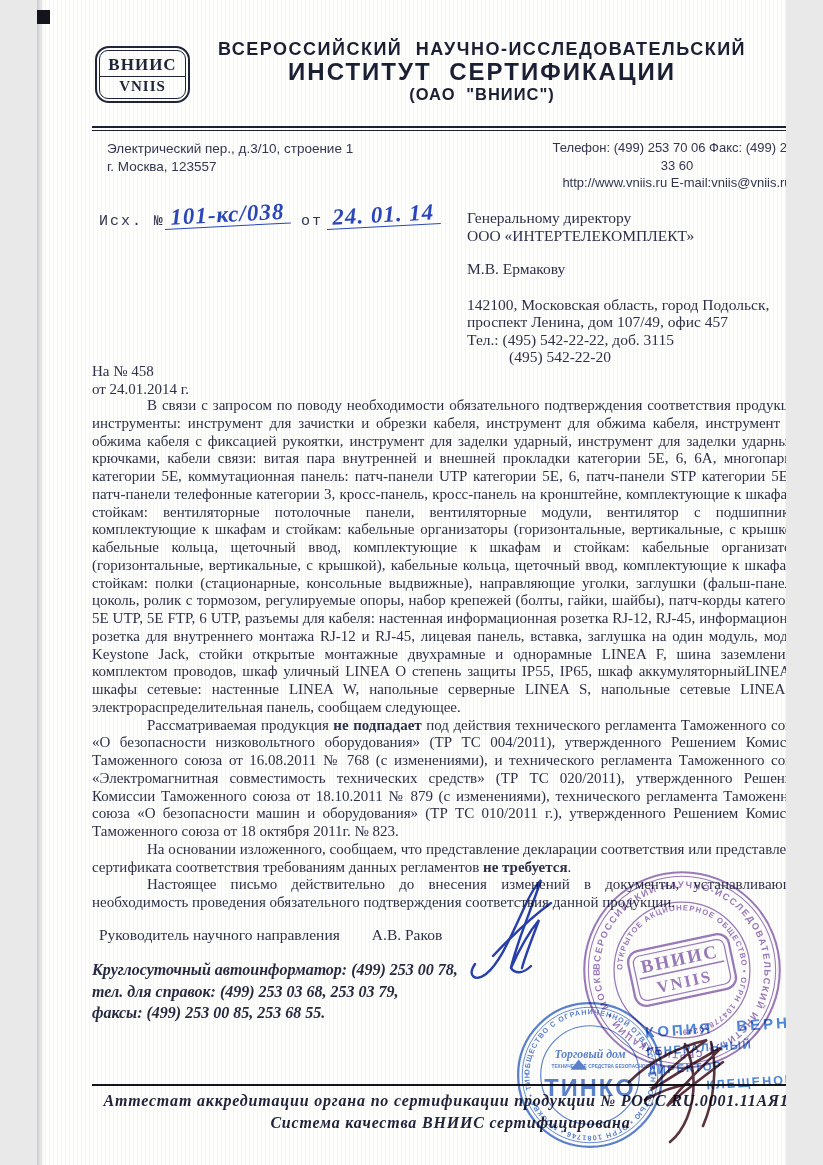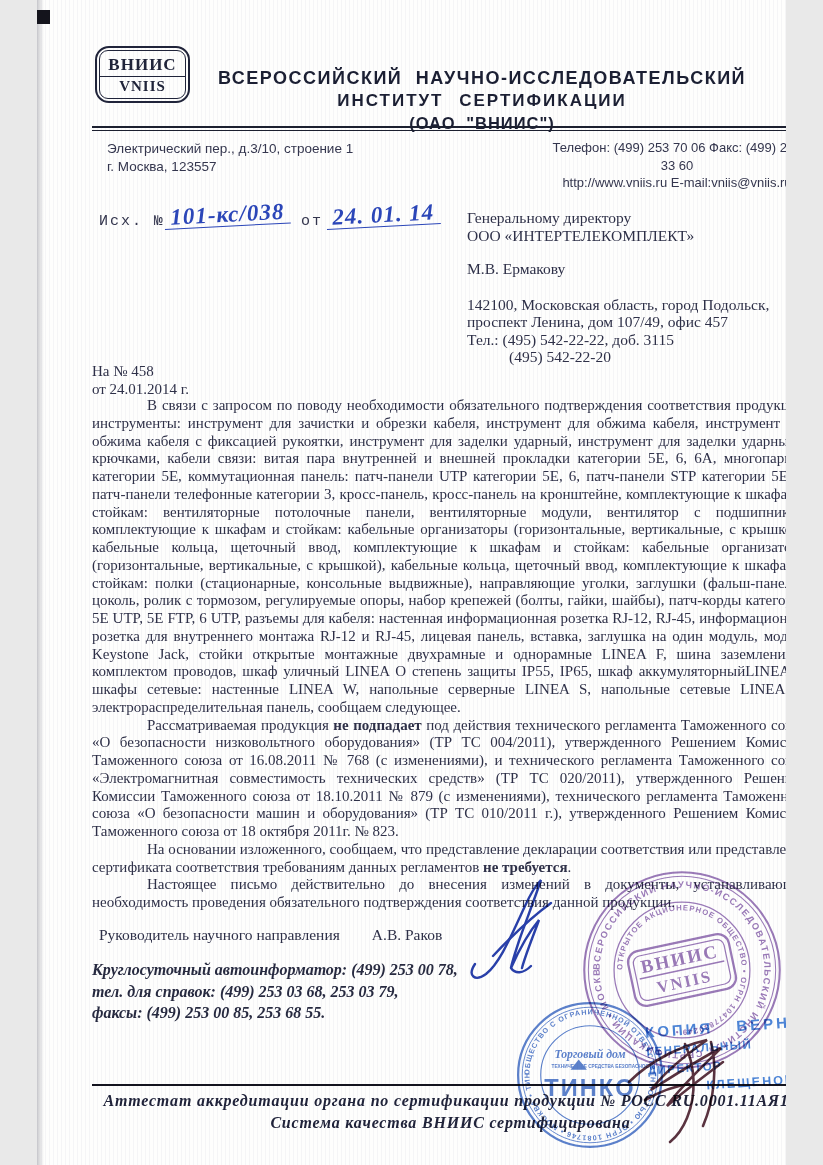--- a/index.html
+++ b/index.html
@@ -19,23 +19,23 @@
   
   .logo-box{ position:absolute; left:58px; top:46px; width:95px; height:57px;
     border:2.5px solid #20243a; border-radius:14px; padding:2px; z-index:2;}
   .logo-inner{ width:100%; height:100%; border:1.5px solid #20243a; border-radius:9px;
     display:flex; flex-direction:column; align-items:stretch; justify-content:center; }
   .logo-ru{ text-align:center; font-weight:bold; font-size:17px; letter-spacing:1px;
     border-bottom:1.5px solid #20243a; padding-bottom:1px; color:#20243a;}
   .logo-en{ text-align:center; font-weight:bold; font-size:15px; letter-spacing:1px; color:#20243a; padding-top:1px;}
 
   .head-title{ position:absolute; left:160px; top:38px; width:570px; text-align:center;
-    font-family:"Liberation Sans", sans-serif; font-weight:bold; color:#1b1f33; z-index:2;margin-top:29px;}
+    font-family:"Liberation Sans", sans-serif; font-weight:bold; color:#1b1f33; z-index:2;}
   .ht1{ font-size:18px; letter-spacing:1.5px; word-spacing:7px; line-height:22px;}
-  .ht2{ font-size:17px; letter-spacing:2px; word-spacing:9px; line-height:23px;}
+  .ht2{ font-size:24px; letter-spacing:2px; word-spacing:9px; line-height:23px;}
   .ht3{ font-size:12.5px; letter-spacing:1.5px; word-spacing:5px; line-height:17px; margin-top:2px;}
   .ht4{ font-size:16.5px; letter-spacing:1px; word-spacing:5px; line-height:20px; margin-top:1px;}
 
   .double-rule{ position:absolute; left:55px; top:126px; width:714px; height:5px;
     border-top:2.5px solid #1c2030; border-bottom:1.5px solid #1c2030; z-index:2;}
 
   .addr-left{ position:absolute; left:70px; top:140px; width:330px; text-align:left;
     font-family:"Liberation Sans", sans-serif; font-size:13.5px; line-height:17.5px; color:#34364e; z-index:2;}
   .addr-right{ position:absolute; left:508px; top:139px; width:264px; text-align:center;
     font-family:"Liberation Sans", sans-serif; font-size:13px; line-height:17.5px; color:#34364e; z-index:2;}

